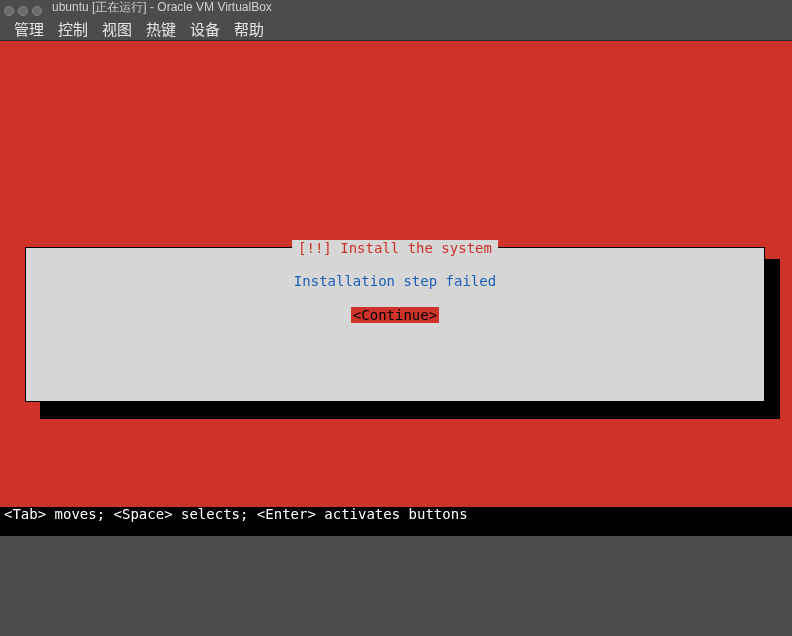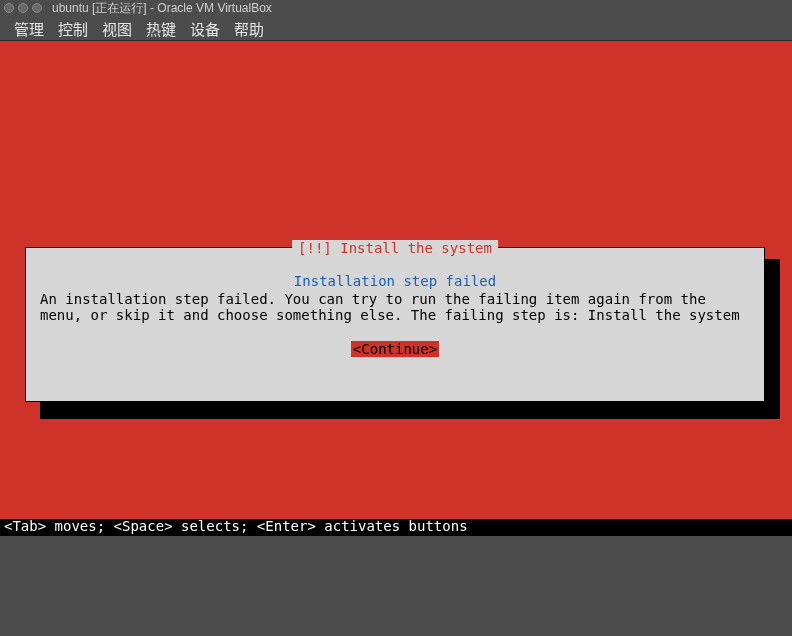--- a/index.html
+++ b/index.html
@@ -8,21 +8,21 @@
   height: 636px;
   font-family: "DejaVu Sans Mono", "Courier New", monospace;
   font-size: 14px;
   overflow: hidden;
   background: #4c4c4c;
 }
 .titlebar {
   height: 16px;
   background: #4c4c4c;
   display: flex;
-  align-items: center;
+  align-items: flex-end;
   gap: 4px;
   padding-left: 4px;
 }
 .window-btn {
   width: 10px;
   height: 10px;
   border-radius: 50%;
   background: #6a6a6a;
   border: 1px solid #888;
 }
@@ -101,21 +101,21 @@
   padding: 0 2px;
   display: inline-block;
 }
 .footer {
   position: absolute;
   left: 0;
   bottom: 0;
   width: 100%;
   background: #000;
   color: #fff;
-  padding: 0 4px 2px 4px;
+  padding: 0 4px 14px 4px;
   font-size: 14px;
   line-height: 1.1;
 }
 </style>
 </head>
 <body>
 
 <div class="titlebar">
   <div class="window-btn"></div>
   <div class="window-btn"></div>
@@ -131,20 +131,19 @@
   <span>设备</span>
   <span>帮助</span>
 </div>
 
 <div class="content">
   <div class="dialog-shadow"></div>
   <div class="dialog">
     <div class="dialog-title">[!!] Install the system</div>
     <div class="dialog-body">
       <div class="dialog-subtitle">Installation step failed</div>
-      <div class="dialog-msg">An installation step failed. You can try to run the failing item again from the menu, or skip it and choose something else. The failing step is: Install the system</div>
       <div class="dialog-button-row">
         <span class="dialog-button">&lt;Continue&gt;</span>
       </div>
     </div>
   </div>
   <div class="footer">&lt;Tab&gt; moves; &lt;Space&gt; selects; &lt;Enter&gt; activates buttons</div>
 </div>
 
 </body></html>

